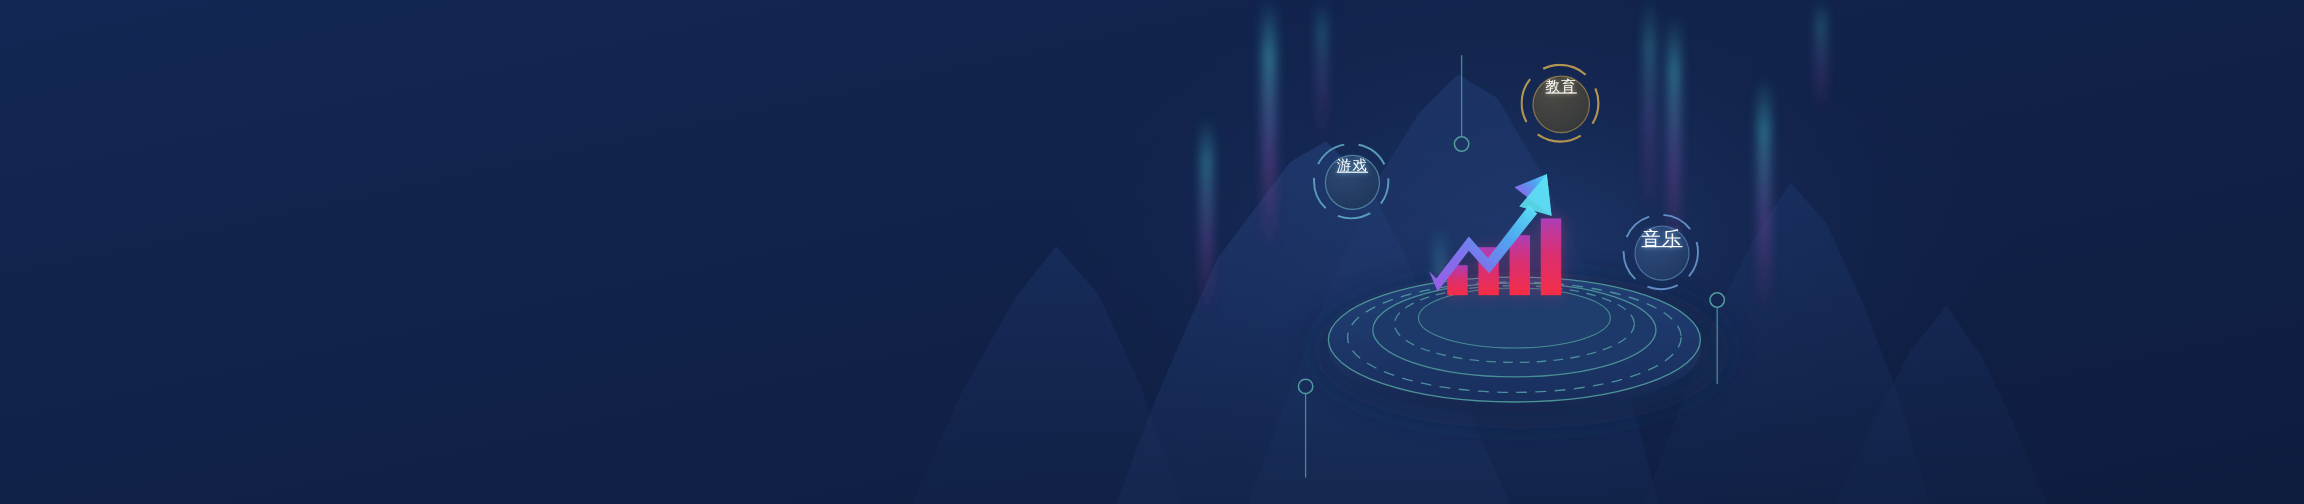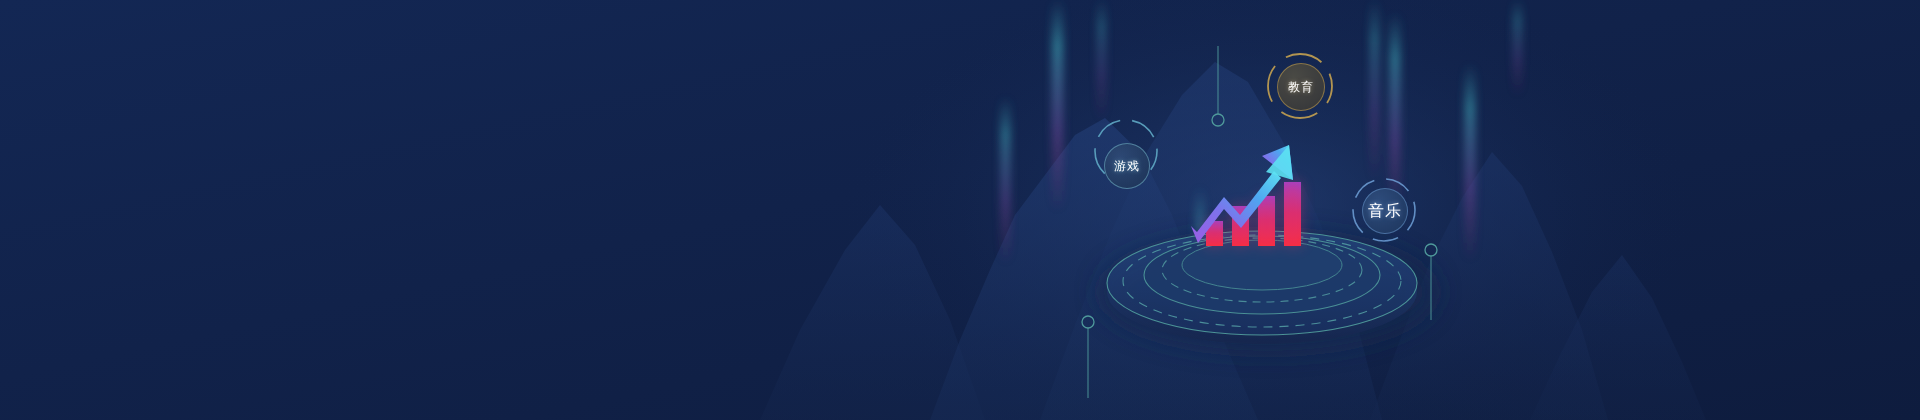--- a/index.html
+++ b/index.html
@@ -20,30 +20,31 @@
   #scene {
     position: absolute;
     inset: 0;
     width: 1920px;
     height: 420px;
     display: block;
   }
   .badge {
     position: absolute;
     display: flex;
-    align-items: center;
+    align-items: flex-start;
     justify-content: center;
     border-radius: 50%;
     color: #ffffff;
     letter-spacing: 1px;
     user-select: none;
+    text-decoration: underline;
   }
   #badge-games {
     left: 1104px;
-    top: 143px;
+    top: 129px;
     width: 44px;
     height: 44px;
     font-size: 12px;
     background: radial-gradient(circle at 35% 30%, #2d4874 0%, #21395f 70%, #1d3359 100%);
     border: 1px solid rgba(118,186,206,0.55);
     text-shadow: 0 0 4px rgba(140,210,230,0.8);
   }
   #badge-education {
     left: 1277px;
     top: 63px;

